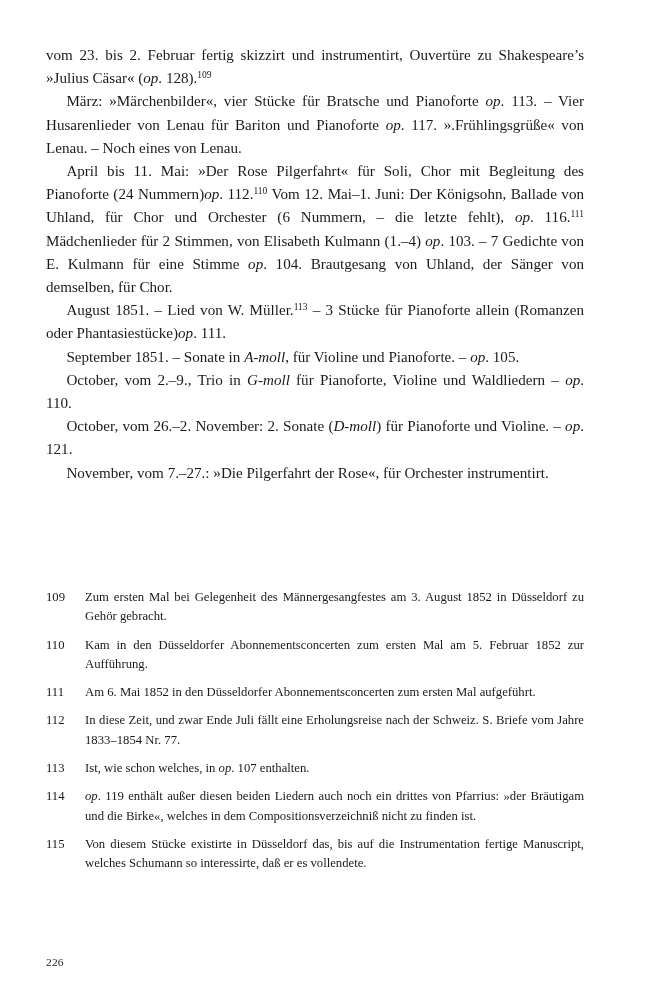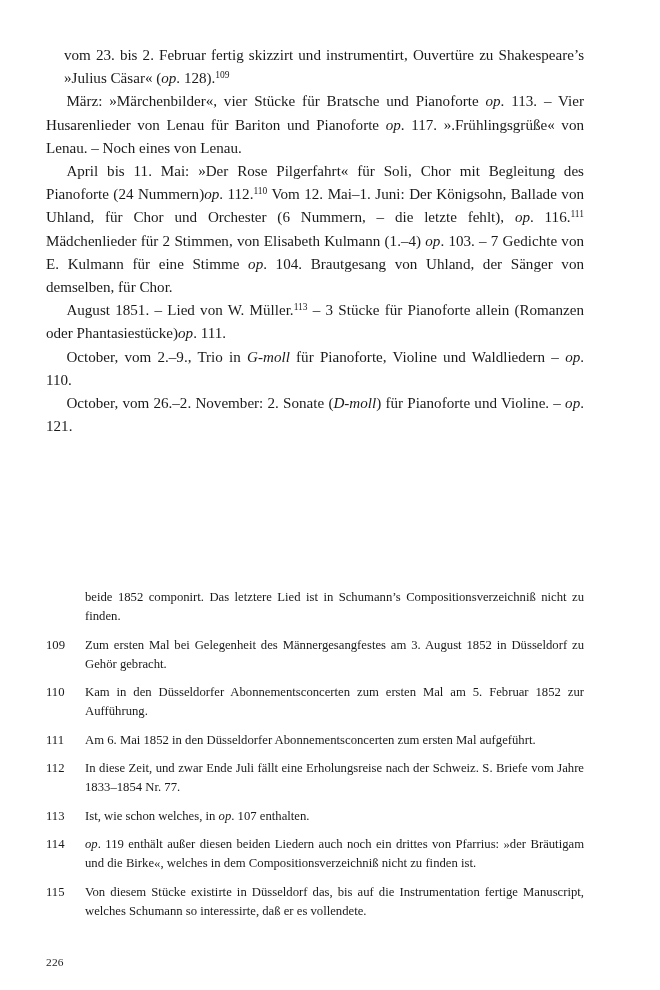--- a/index.html
+++ b/index.html
@@ -35,21 +35,20 @@
     text-align: justify;
     text-justify: inter-word;
     hyphens: manual;
     -webkit-hyphens: manual;
   }
   .body-text p.indent {
     text-indent: 1.35em;
   }
   .body-text p.noindent {
     text-indent: 0;
-    margin-left: 18px;
   }
   i, .it {
     font-style: italic;
   }
   sup {
     font-size: 0.63em;
     line-height: 0;
     vertical-align: 0.52em;
   }
   
@@ -98,31 +97,29 @@
 <body>
 
 <div class="page">
 
   <div class="textblock body-text">
     <div>
         <p class="noindent"><span>vom 23. bis 2. Februar fertig skizzirt und instrumentirt, Ouvertüre zu Shake­speare’s »Julius Cäsar« (</span><i>op</i><span>. 128).</span><sup>109</sup></p>
         <p class="indent"><span>März: »Märchenbilder«, vier Stücke für Bratsche und Pianoforte </span><i>op</i><span>. 113. – Vier Husarenlieder von Lenau für Bariton und Pianoforte </span><i>op</i><span>. 117. ».Frühlings­grüße« von Lenau. – Noch eines von Lenau.</span></p>
         <p class="indent"><span>April bis 11. Mai: »Der Rose Pilgerfahrt« für Soli, Chor mit Begleitung des Pianoforte (24 Nummern)</span><i>op</i><span>. 112.</span><sup>110</sup><span> Vom 12. Mai–1. Juni: Der Königsohn, Ballade von Uhland, für Chor und Orchester (6 Nummern, – die letzte fehlt), </span><i>op</i><span>. 116.</span><sup>111</sup><span> Mädchenlieder für 2 Stimmen, von Elisabeth Kulmann (1.–4) </span><i>op</i><span>. 103. – 7 Gedichte von E. Kulmann für eine Stimme </span><i>op</i><span>. 104. Brautgesang von Uhland, der Sänger von demselben, für Chor.</span></p>
         <p class="indent"><span>August 1851. – Lied von W. Müller.</span><sup>113</sup><span> – 3 Stücke für Pianoforte allein (Romanzen oder Phantasiestücke)</span><i>op</i><span>. 111.</span></p>
+        <p class="indent"><span>September 1851. – Sonate in </span><i>A-moll</i><span>, für Violine und Pianoforte. – </span><i>op</i><span>. 105.</span></p>
         <p class="indent"><span>October, vom 2.–9., Trio in </span><i>G-moll</i><span> für Pianoforte, Violine und Waldliedern – </span><i>op</i><span>. 110.</span></p>
         <p class="indent"><span>October, vom 26.–2. November: 2. Sonate (</span><i>D-moll</i><span>) für Pianoforte und Violine. – </span><i>op</i><span>. 121.</span></p>
+        <p class="indent"><span>November, vom 7.–27.: »Die Pilgerfahrt der Rose«, für Orchester instrumentirt.</span></p>
       </div>
   </div>
 
   <div class="footnotes">
     <div>
-        <div class="fn-row continuation">
-          <div class="fn-num"></div>
-          <div class="fn-text"><span>beide 1852 componirt. Das letztere Lied ist in Schumann’s Compositionsverzeich­niß nicht zu finden.</span></div>
-        </div>
         <div class="fn-row">
           <div class="fn-num">109</div>
           <div class="fn-text"><span>Zum ersten Mal bei Gelegenheit des Männergesangfestes am 3. August 1852 in Düsseldorf zu Gehör gebracht.</span></div>
         </div>
         <div class="fn-row">
           <div class="fn-num">110</div>
           <div class="fn-text"><span>Kam in den Düsseldorfer Abonnementsconcerten zum ersten Mal am 5. Februar 1852 zur Aufführung.</span></div>
         </div>
         <div class="fn-row">
           <div class="fn-num">111</div>

